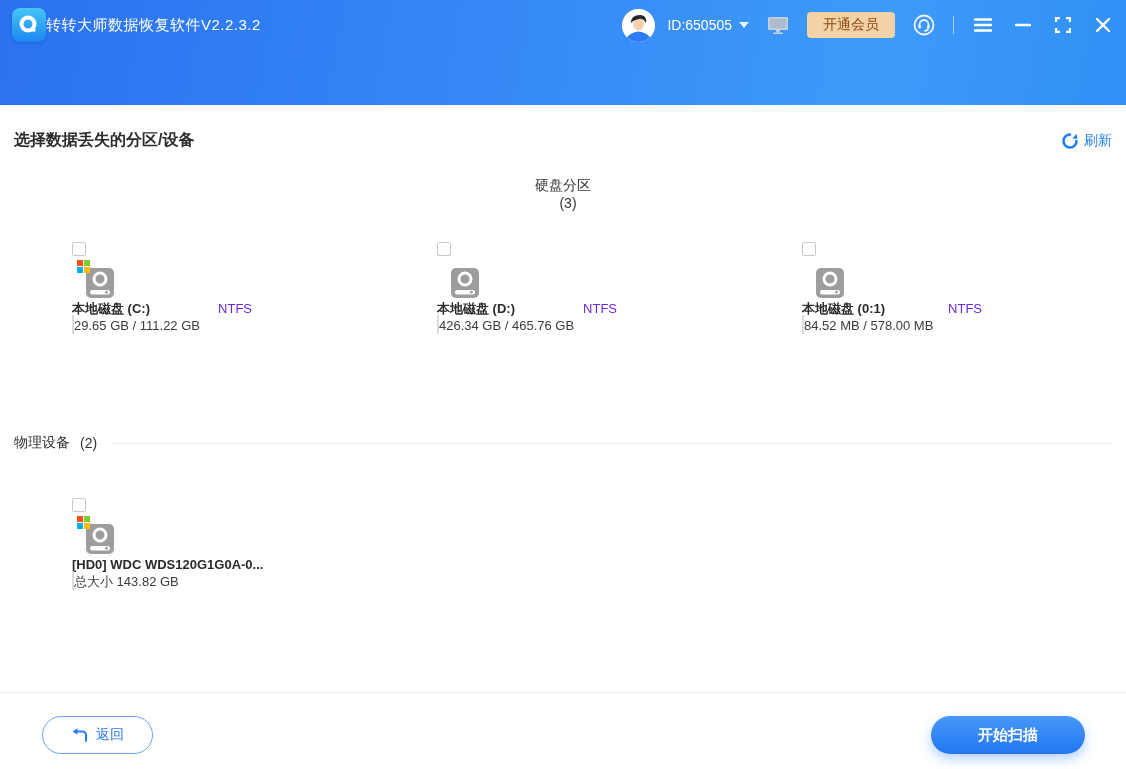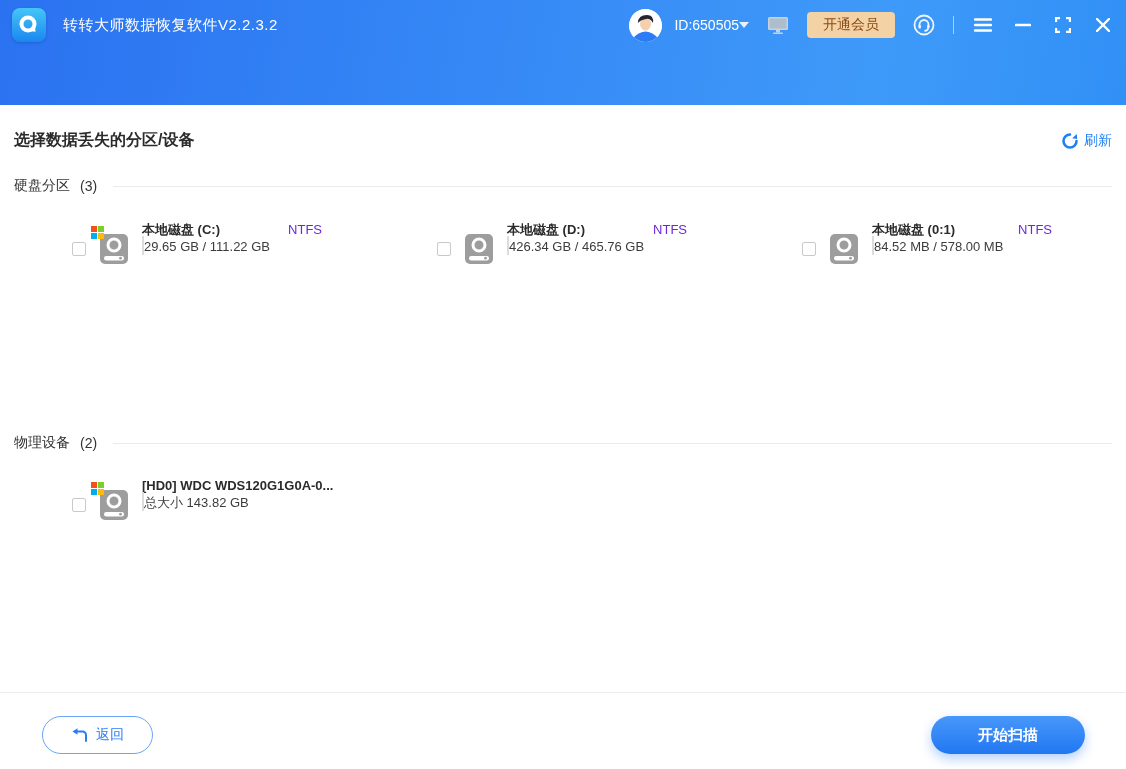--- a/index.html
+++ b/index.html
@@ -5,44 +5,44 @@
   * { margin:0; padding:0; box-sizing:border-box; }
   html,body { width:1126px; height:769px; }
   body { font-family:"Liberation Sans","DejaVu Sans",sans-serif; background:#fff; position:relative; overflow:hidden; }
 
   
   .header { position:absolute; top:0; left:0; width:1126px; height:105px;
             background:linear-gradient(100deg,#2b72f1 0%,#3e9af9 78%,#3190f6 100%); }
   .header-row { position:absolute; top:0; left:0; right:0; height:50px; display:flex; align-items:center; padding:0 12px; }
   .logo { width:34px; height:34px; border-radius:8px; background:linear-gradient(180deg,#45c6f7,#1a86f0);
           display:flex; align-items:center; justify-content:center; flex:0 0 auto; box-shadow:0 1px 3px rgba(0,40,120,.25); }
-  .app-title { color:#fff; font-size:15px; margin-left:17px; letter-spacing:.5px; }
+  .app-title { color:#fff; font-size:15px; letter-spacing:.5px; }
   .header-spacer { flex:1; }
   .hdr-right { display:flex; align-items:center; gap:18px; }
   .avatar { width:33px; height:33px; border-radius:50%; background:#fff; overflow:hidden; position:relative; flex:0 0 auto; cursor:pointer; }
-  .user-id { color:#fff; font-size:14px; display:flex; align-items:center; cursor:pointer; margin-left:-6px; }
+  .user-id { color:#fff; font-size:14px; display:flex; align-items:center; gap:7px; cursor:pointer; margin-left:-6px; }
   .caret-down { width:0; height:0; border-left:5px solid transparent; border-right:5px solid transparent; border-top:6px solid #e8f1ff; }
   .vip-btn { background:#f3d3a6; color:#8a4a16; font-size:14px; padding:4px 16px; border-radius:4px; border:none; cursor:pointer; }
   .hdr-divider { width:1px; height:18px; background:rgba(255,255,255,.55); }
   .win-ctrl { display:flex; align-items:center; justify-content:center; width:22px; height:22px; cursor:pointer; }
 
   
   .page-title { position:absolute; top:130px; left:14px; font-size:16px; font-weight:bold; color:#2b2b2b; }
   .refresh { position:absolute; top:132px; right:14px; display:flex; align-items:center; gap:6px; color:#1f80f5; font-size:14px; cursor:pointer; }
 
   .section-head { position:absolute; left:14px; right:14px; display:flex; align-items:center; font-size:14px; color:#333; }
   .section-head .count { margin-left:10px; }
   .section-line { flex:1; height:1px; background:#ebebeb; margin-left:16px; }
-  #section-partitions { top:177px; }
+  #section-partitions { top:177px;flex-direction:column; }
   #section-devices { top:434px; }
 
   .partition-row { position:absolute; top:222px; left:72px; display:flex; gap:115px; }
   .device-row { position:absolute; top:466px; left:72px; display:flex; align-items:flex-start; }
 
-  .disk-item { display:flex; width:250px; cursor:pointer; }
+  .disk-item { display:flex; width:250px; cursor:pointer;flex-direction:column; }
   .checkbox { width:14px; height:14px; border:1px solid #c9c9c9; border-radius:2px; background:#fff; margin-top:20px; flex:0 0 auto; cursor:pointer; position:relative; }
   .checkbox.checked { background:#2b7cf6; border-color:#2b7cf6; }
   .checkbox.checked::after { content:""; position:absolute; left:3px; top:1px; width:5px; height:8px;
       border:solid #fff; border-width:0 2px 2px 0; transform:rotate(40deg); }
   .disk-icon-wrap { position:relative; width:36px; height:36px; margin:9px 10px 0 10px; flex:0 0 auto; }
   .win-badge { position:absolute; top:-5px; left:-5px; width:13px; height:13px; display:grid;
                grid-template-columns:6px 6px; grid-template-rows:6px 6px; gap:1px; }
   .win-badge i { display:block; }
   .disk-info { width:180px; }
   .disk-name-row { display:flex; justify-content:space-between; font-size:13px; color:#2b2b2b; line-height:15px; white-space:nowrap; }

